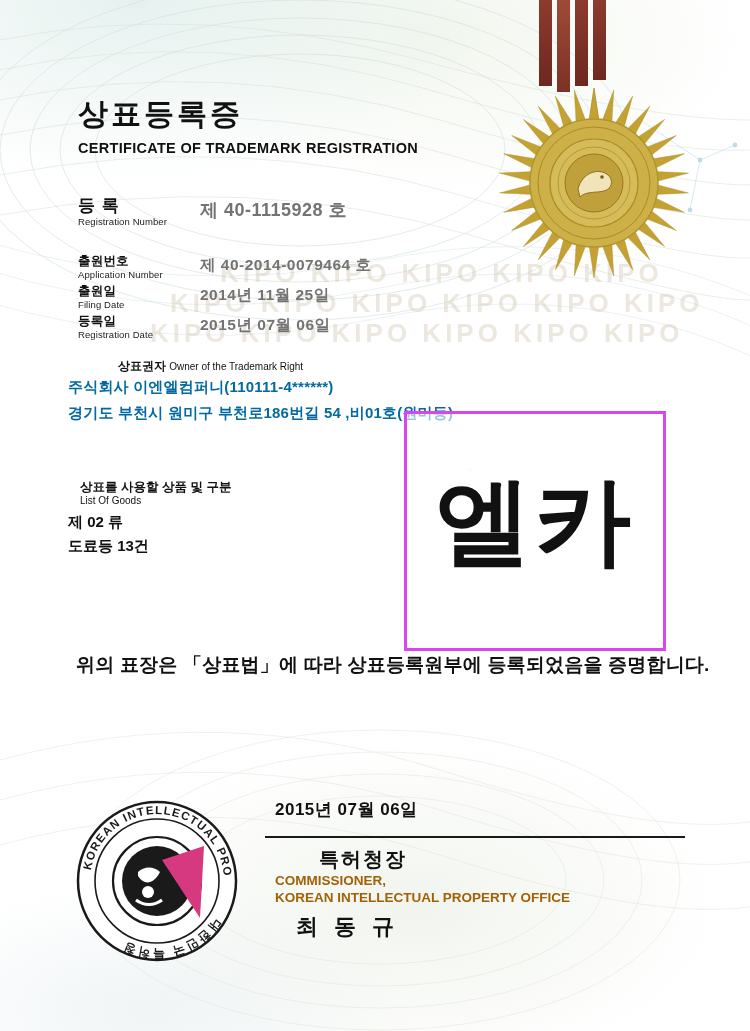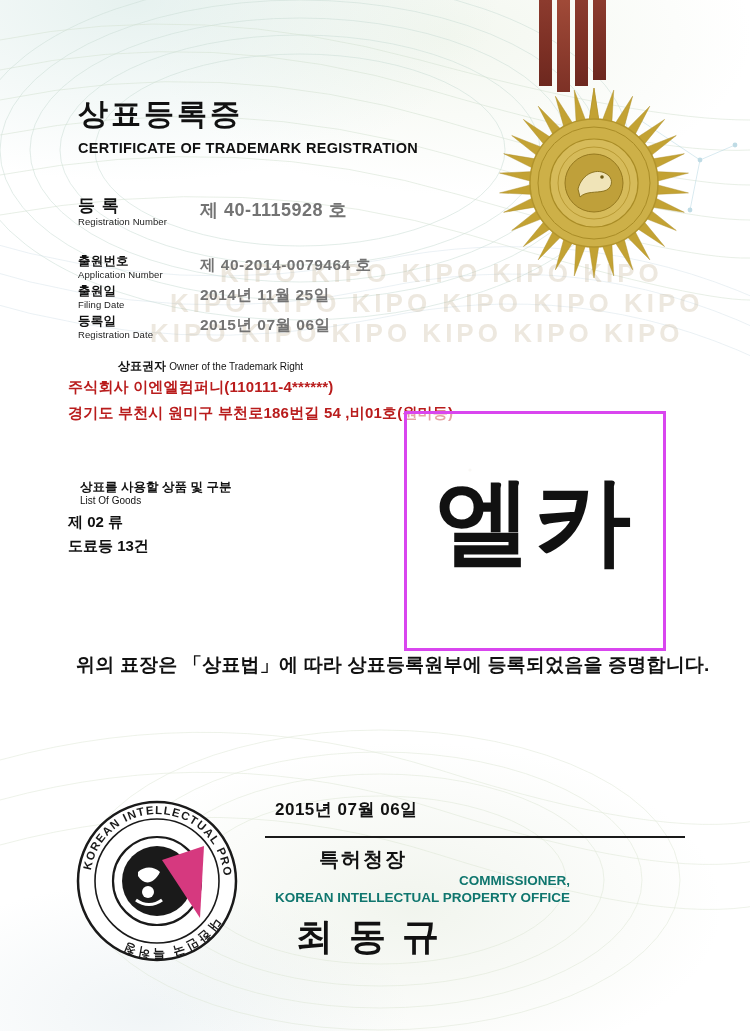--- a/index.html
+++ b/index.html
@@ -147,21 +147,21 @@
   .owner-head .kr { font-weight: bold; font-size: 12px; margin-left: 40px; }
   .owner-head .en { font-size: 10px; }
   .owner-lines {
     position: absolute;
     left: 68px;
     top: 374px;
     width: 420px;
     font-size: 15px;
     font-weight: bold;
     line-height: 26px;
-    color: #b91c1c;
+    color: #0369a1;
     letter-spacing: 0.2px;
   }
 
   
   .goods-head {
     position: absolute;
     left: 80px;
     top: 479px;
     font-size: 12.5px;
     font-weight: bold;
@@ -255,28 +255,27 @@
     color: #111;
     margin-left: 44px;
   }
   .comm-en {
     position: absolute;
     left: 275px;
     top: 872px;
     font-size: 13.5px;
     font-weight: bold;
     line-height: 17px;
-    color: #0f766e;
-    text-align: right;
+    color: #a16207;
   }
   .signature {
     position: absolute;
     left: 296px;
     top: 912px;
-    font-size: 37px;
+    font-size: 22px;
     font-weight: bold;
     letter-spacing: 16px;
     color: #111;
     font-family: "DejaVu Sans", sans-serif;
     text-align: right;
   }
 
   
   .office-seal {
     position: absolute;

